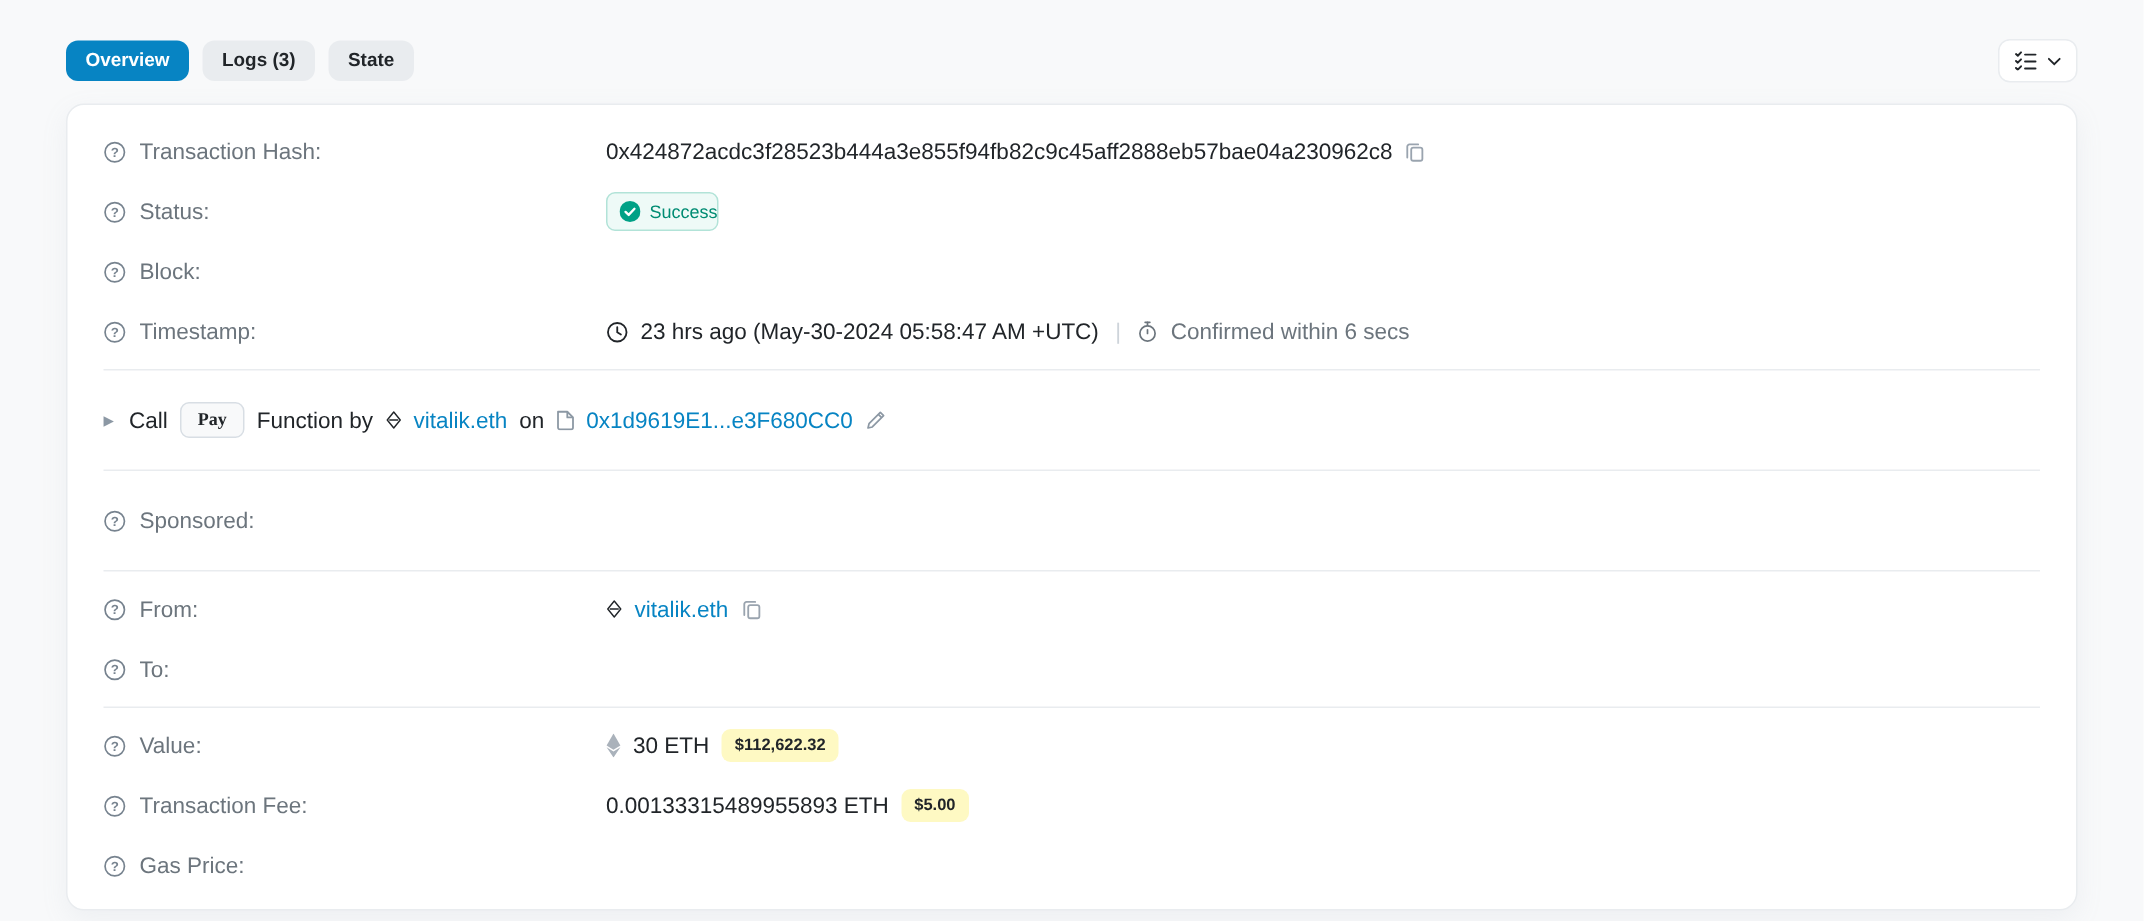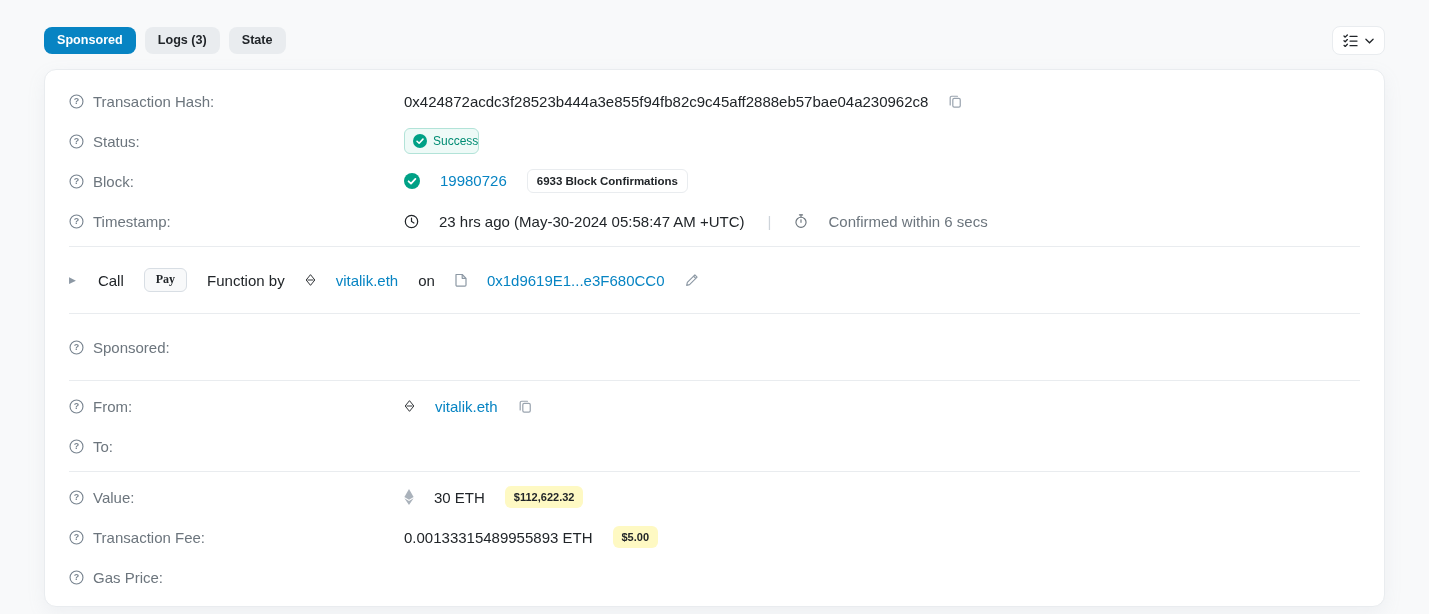--- a/index.html
+++ b/index.html
@@ -38,21 +38,21 @@
     height:538px; overflow:hidden;
   }
   .group { padding:5px 0; }
   .group.spacious { padding:13px 0; }
   hr.divider { border:none; border-top:1px solid #e9ecef; margin:0; }
   .row { display:flex; align-items:center; min-height:40px; }
   .row-label {
     flex:0 0 335px; display:flex; align-items:center; gap:9px;
     color:#6c757d;
   }
-  .row-value { display:flex; align-items:center; gap:20px; flex-wrap:nowrap; }
+  .row-value { display:flex; align-items:center; gap:8px; flex-wrap:nowrap; }
   .link { color:#0784c3; cursor:pointer; }
   .muted { color:#6c757d; }
   .sep { color:#ced4da; margin:0 3px; }
   .caret { color:#8c98a4; font-size:9px; margin-right:2px; }
   
   .badge-success {
     display:inline-flex; align-items:center; gap:6px;
     background:#eefaf7; border:1px solid #b2e3d8; border-radius:6px;
     padding:5px 0 5px 8px; font-size:12px; color:#008c73; line-height:1;
   }
@@ -69,21 +69,21 @@
     padding:4px 11px; font-size:12px; font-weight:600; color:#212529; line-height:1.1;font-family:Liberation Serif, serif;
   }
   .icon { display:inline-flex; align-items:center; flex:none; }
   .copy-btn, .edit-btn { cursor:pointer; display:inline-flex; align-items:center; background:none; border:none; padding:0; }
 </style>
 </head>
 <body>
 
 <div class="topbar">
   <div class="tabs">
-    <button class="tab active">Sponsored</button>
+    <button class="tab active">Overview</button>
     <button class="tab">Logs (3)</button>
     <button class="tab">State</button>
   </div>
   <div class="display-btn">
     <span class="icon">
       <svg width="15" height="13" viewBox="0 0 16 14" fill="none" stroke="#212529" stroke-width="1.4" stroke-linecap="round" stroke-linejoin="round">
         <path d="M1 2.2 l1.3 1.2 L4.6 1"></path>
           <path d="M7.5 2.6 h7.5"></path>
         <path d="M1 7.2 l1.3 1.2 L4.6 6"></path>
           <path d="M7.5 7.6 h7.5"></path>
@@ -150,30 +150,20 @@
     <div class="row">
       <div class="row-label">
         <span class="icon">
           <svg width="15" height="15" viewBox="0 0 16 16">
               <circle cx="8" cy="8" r="6.9" fill="none" stroke="#77838f" stroke-width="1.2"></circle>
               <text x="8" y="11.1" text-anchor="middle" font-size="9.5" font-weight="bold" fill="#77838f" font-family="Liberation Sans, sans-serif">?</text>
             </svg>
         </span>
         <span>Block:</span>
       </div>
-      <div class="row-value">
-        <span class="icon">
-          <svg width="16" height="16" viewBox="0 0 16 16">
-              <circle cx="8" cy="8" r="8" fill="#00a186"></circle>
-              <path d="M4.6 8.3 L7 10.6 L11.4 5.9" stroke="#fff" stroke-width="1.8" fill="none" stroke-linecap="round" stroke-linejoin="round"></path>
-            </svg>
-        </span>
-        <a class="link">19980726</a>
-        <span class="badge-outline">6933 Block Confirmations</span>
-      </div>
     </div>
 
     <div class="row">
       <div class="row-label">
         <span class="icon">
           <svg width="15" height="15" viewBox="0 0 16 16">
               <circle cx="8" cy="8" r="6.9" fill="none" stroke="#77838f" stroke-width="1.2"></circle>
               <text x="8" y="11.1" text-anchor="middle" font-size="9.5" font-weight="bold" fill="#77838f" font-family="Liberation Sans, sans-serif">?</text>
             </svg>
         </span>

